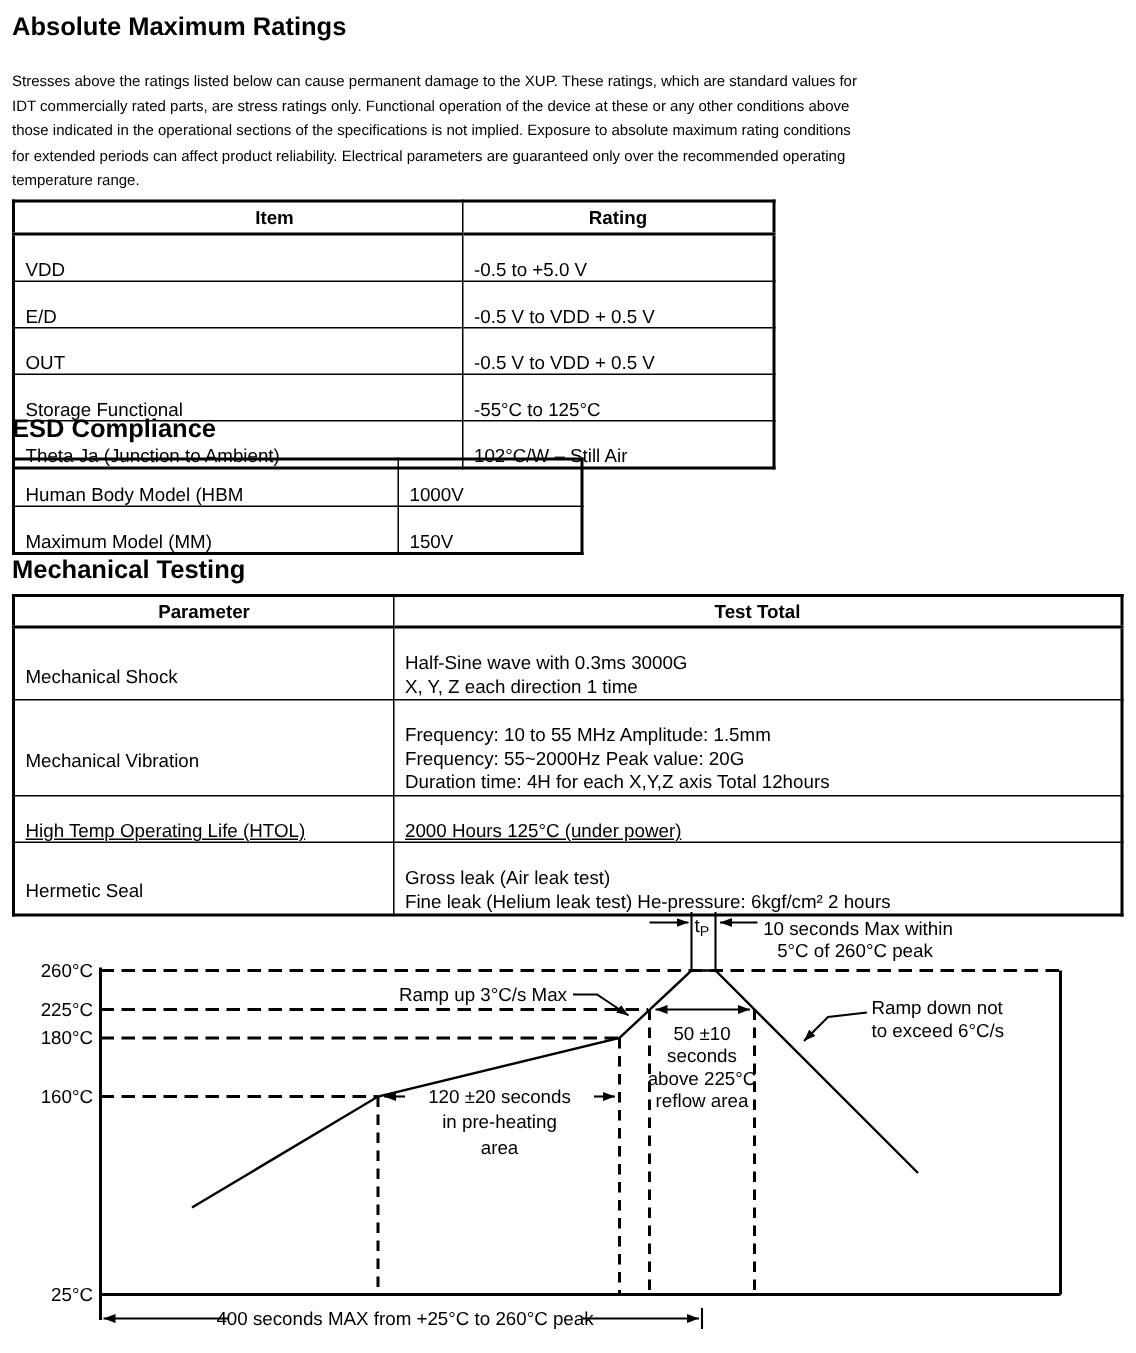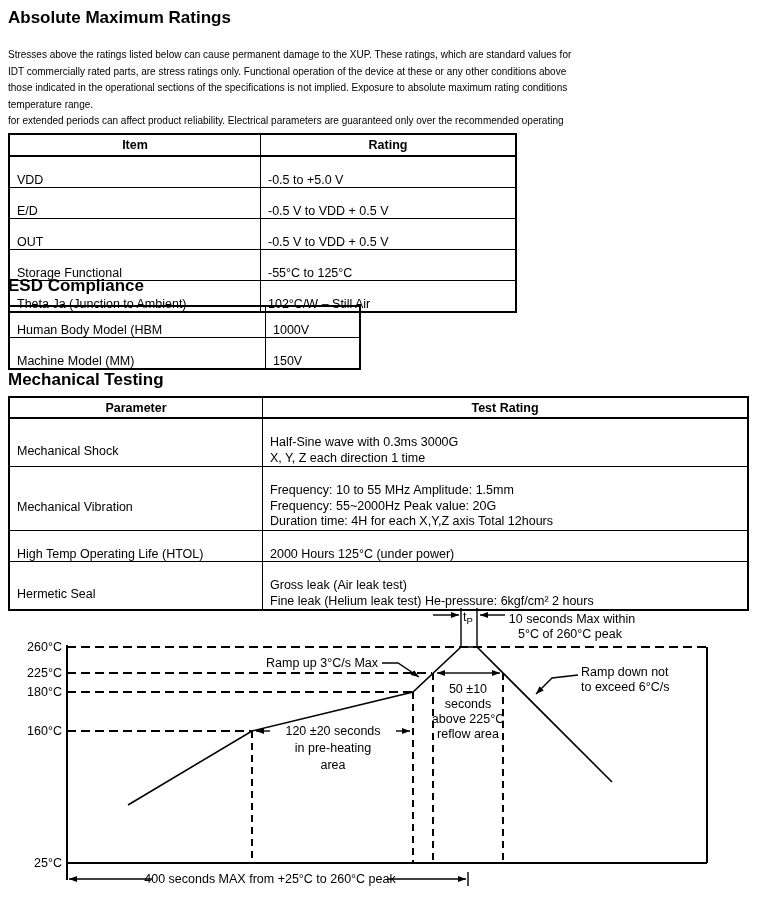--- a/index.html
+++ b/index.html
@@ -23,28 +23,28 @@
 <body>
 
 <div id="page">
 
   <h1 class="sec abs" style="top:8px;left:8px;">Absolute Maximum Ratings</h1>
 
   <div class="para abs" style="top:47px;left:8px;">
     <div>Stresses above the ratings listed below can cause permanent damage to the XUP. These ratings, which are standard values for</div>
     <div>IDT commercially rated parts, are stress ratings only. Functional operation of the device at these or any other conditions above</div>
     <div>those indicated in the operational sections of the specifications is not implied. Exposure to absolute maximum rating conditions</div>
+    <div>for extended periods can affect product reliability. Electrical parameters are guaranteed only over the recommended operating</div>
     <div>temperature range.</div>
-    <div>for extended periods can affect product reliability. Electrical parameters are guaranteed only over the recommended operating</div>
   </div>
 
   <table class="dt abs" style="top:133px;left:8px;width:509px;">
     <tbody>
         <tr class="hdr" style="height:22px;">
-      <th style="width:250px;">Item</th>
+      <th style="width:250px;padding-left:48px;">Item</th>
       <th>Rating</th>
     </tr>
     <tr style="height:21px;">
       <td>VDD</td>
       <td>-0.5 to +5.0 V</td>
     </tr>
     <tr style="height:21px;">
       <td>E/D</td>
       <td>-0.5 V to VDD + 0.5 V</td>
     </tr>
@@ -58,57 +58,57 @@
     </tr>
     <tr style="height:21px;">
       <td>Theta Ja (Junction to Ambient)</td>
       <td>102°C/W – Still Air</td>
     </tr>
   </tbody>
     </table>
 
   <h1 class="sec abs" style="top:276px;left:8px;">ESD Compliance</h1>
 
-  <table class="dt abs" style="top:305px;left:8px;width:353px;">
+  <table class="dt abs" style="top:305px;left:8px;width:381px;">
     <tbody>
         <tr style="height:23px;">
       <td style="width:248px;">Human Body Model (HBM</td>
       <td>1000V</td>
     </tr>
     <tr style="height:23px;">
-      <td>Machine Model (MM)</td>
+      <td>Maximum Model (MM)</td>
       <td>150V</td>
     </tr>
   </tbody>
     </table>
 
   <h1 class="sec abs" style="top:370px;left:8px;">Mechanical Testing</h1>
 
   <table class="dt abs" style="top:396px;left:8px;width:741px;">
     <tbody>
         <tr class="hdr" style="height:21px;padding-left:44px;">
       <th style="width:252px;">Parameter</th>
-      <th>Test Rating</th>
+      <th>Test Total</th>
     </tr>
     <tr style="height:36px;">
       <td class="multi">Mechanical Shock</td>
       <td class="multi">
         <div>Half-Sine wave with 0.3ms 3000G</div>
         <div>X, Y, Z each direction 1 time</div>
       </td>
     </tr>
     <tr style="height:50px;">
       <td class="multi">Mechanical Vibration</td>
       <td class="multi">
         <div>Frequency: 10 to 55 MHz Amplitude: 1.5mm</div>
         <div>Frequency: 55~2000Hz Peak value: 20G</div>
         <div>Duration time: 4H for each X,Y,Z axis Total 12hours</div>
       </td>
     </tr>
-    <tr style="height:22px;">
+    <tr style="height:22px;text-decoration:underline;">
       <td>High Temp Operating Life (HTOL)</td>
       <td>2000 Hours 125°C (under power)</td>
     </tr>
     <tr style="height:35px;">
       <td class="multi">Hermetic Seal</td>
       <td class="multi">
         <div>Gross leak (Air leak test)</div>
         <div>Fine leak (Helium leak test) He-pressure: 6kgf/cm² 2 hours</div>
       </td>
     </tr>

